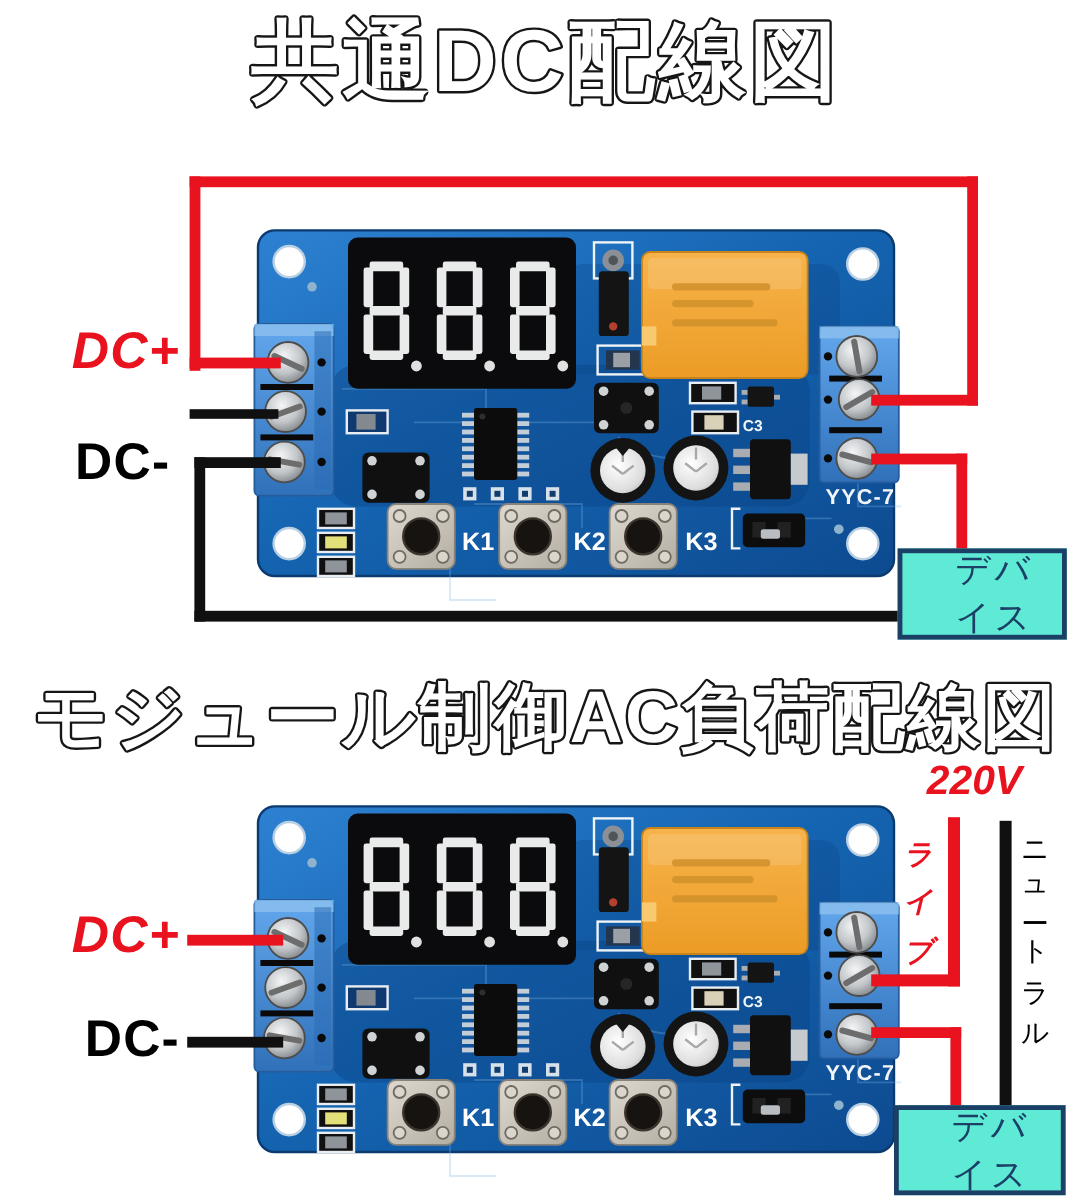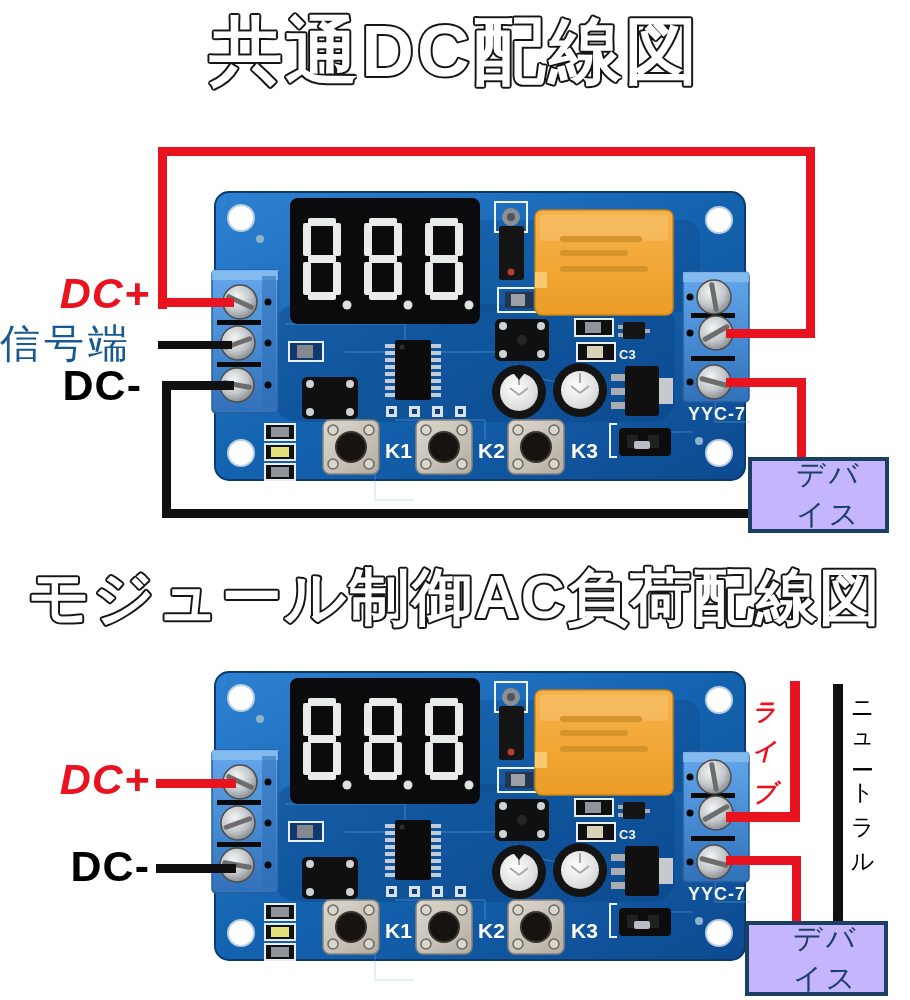--- a/index.html
+++ b/index.html
@@ -7,21 +7,21 @@
           font-family:"Liberation Sans",sans-serif;}
   svg.scene{position:absolute;left:0;top:0;}
   .svg-title{font-family:"Liberation Sans",sans-serif;font-weight:bold;fill:#ffffff;
              stroke:#161616;paint-order:stroke;stroke-linejoin:round;}
   .label{position:absolute;line-height:1;white-space:nowrap;}
   .lab-red{color:#e8131e;font-style:italic;}
   .lab-blue{color:#19598e;}
   .lab-black{color:#000000;}
   .big{font-size:43px;font-weight:bold;letter-spacing:1px;}
   .vert{writing-mode:vertical-rl;text-orientation:upright;}
-  .devbox{position:absolute;box-sizing:border-box;background:#c4b5fd;border:4px solid #1c3f66;
+  .devbox{position:absolute;box-sizing:border-box;background:#5eead4;border:4px solid #1c3f66;
           display:flex;align-items:center;justify-content:center;color:#1c3f66;
           font-size:29px;letter-spacing:3px;font-weight:500;padding-left:44px;}
   .btn-label{font-family:"Liberation Sans",sans-serif;font-weight:bold;font-size:21px;fill:#ffffff;}
   .model-label{font-family:"Liberation Sans",sans-serif;font-weight:bold;font-size:18px;fill:#f2f5f8;letter-spacing:1px;}
   .silk-label{font-family:"Liberation Sans",sans-serif;font-weight:bold;font-size:13px;fill:#f2f5f8;}
 </style>
 </head>
 <body>
 
 <div class="canvas">
@@ -343,30 +343,30 @@
       <rect x="792" y="856" width="9" height="70"></rect>
     </g>
     <g fill="#101010">
       <rect x="156" y="864" width="80" height="9"></rect>
       <rect x="833" y="684" width="10" height="242"></rect>
     </g>
   </g>
 </svg>
 
 <div class="label lab-red big" style="left:40px;top:272px;width:110px;text-align:right;">DC+</div>
-<div class="label lab-blue" style="left:0px;top:323px;width:150px;font-size:40px;letter-spacing:4px;font-weight:500;">信号端</div>
 <div class="label lab-black big" style="left:40px;top:364px;width:102px;text-align:right;">DC-</div>
 
 <div class="devbox" style="left:748px;top:457px;width:141px;height:76px;">
   <span>デバイス</span>
 </div>
 
 <div class="label lab-red big" style="left:40px;top:758px;width:110px;text-align:right;">DC+</div>
 <div class="label lab-black big" style="left:40px;top:845px;width:110px;text-align:right;">DC-</div>
 
+<div class="label lab-red" style="left:757px;top:634px;width:110px;text-align:center;font-size:34px;font-weight:600;">220V</div>
 <div class="label lab-red vert" style="left:752px;top:685px;font-size:24px;letter-spacing:10px;font-weight:600;">ライブ</div>
 <div class="label lab-black vert" style="left:851px;top:687px;font-size:23px;letter-spacing:9px;font-weight:500;">ニュートラル</div>
 
 <div class="devbox" style="left:745px;top:921px;width:143px;height:75px;">
   <span>デバイス</span>
 </div>
 
 </div>
 
 </body></html>

